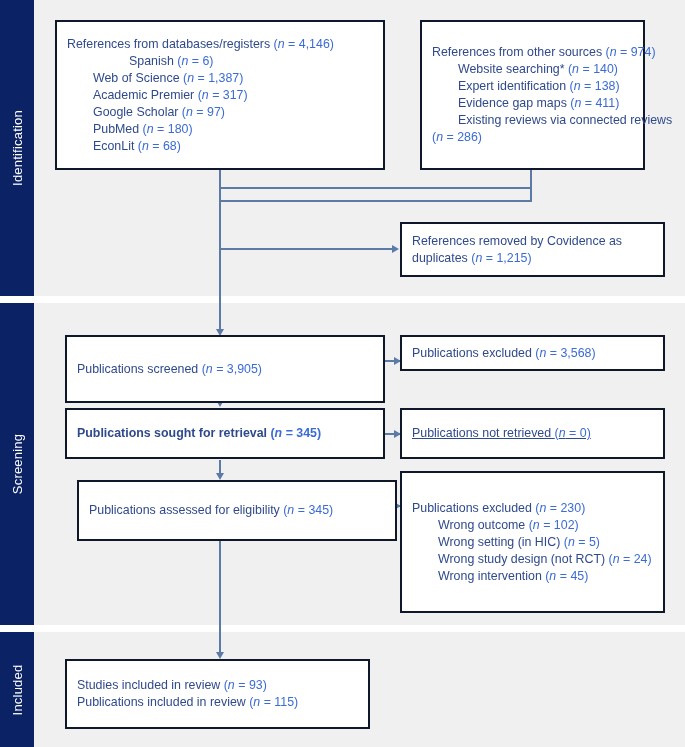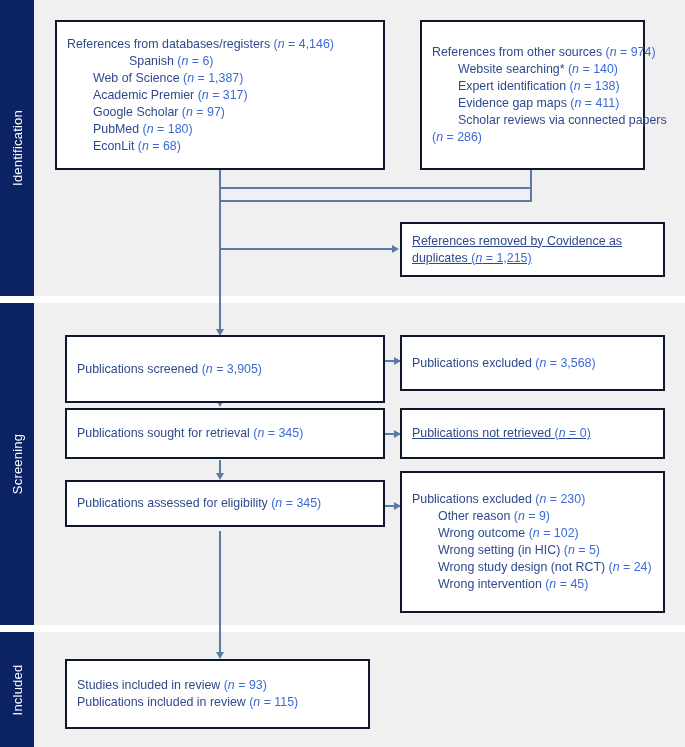--- a/index.html
+++ b/index.html
@@ -149,52 +149,51 @@
       <div class="line indent1"><span>Google Scholar <span class="nval">(<i>n</i> = 97)</span></span></div>
       <div class="line indent1"><span>PubMed <span class="nval">(<i>n</i> = 180)</span></span></div>
       <div class="line indent1"><span>EconLit <span class="nval">(<i>n</i> = 68)</span></span></div>
     </div>
 
   <div class="box" id="box-other-sources" style="left:420px; top:20px; width:225px; height:150px;">
       <div class="line"><span>References from other sources <span class="nval">(<i>n</i> = 974)</span></span></div>
       <div class="line indent1"><span>Website searching* <span class="nval">(<i>n</i> = 140)</span></span></div>
       <div class="line indent1"><span>Expert identification <span class="nval">(<i>n</i> = 138)</span></span></div>
       <div class="line indent1"><span>Evidence gap maps <span class="nval">(<i>n</i> = 411)</span></span></div>
-      <div class="line indent1"><span>Scholar reviews via connected papers</span></div>
+      <div class="line indent1"><span>Existing reviews via connected reviews</span></div>
       <div class="line"><span><span class="nval">(<i>n</i> = 286)</span></span></div>
     </div>
 
-  <div class="box" id="box-duplicates" style="left:400px; top:222px; width:265px; height:55px;text-decoration:underline;">
+  <div class="box" id="box-duplicates" style="left:400px; top:222px; width:265px; height:55px;">
       <div class="line"><span>References removed by Covidence as</span></div>
       <div class="line"><span>duplicates <span class="nval">(<i>n</i> = 1,215)</span></span></div>
     </div>
 
   <div class="box" id="box-screened" style="left:65px; top:335px; width:320px; height:68px;">
       <div class="line"><span>Publications screened <span class="nval">(<i>n</i> = 3,905)</span></span></div>
     </div>
 
-  <div class="box" id="box-excluded-screen" style="left:400px; top:335px; width:265px; height:56px;">
+  <div class="box" id="box-excluded-screen" style="left:400px; top:335px; width:265px; height:36px;">
       <div class="line"><span>Publications excluded <span class="nval">(<i>n</i> = 3,568)</span></span></div>
     </div>
 
-  <div class="box" id="box-sought" style="left:65px; top:408px; width:320px; height:51px;">
+  <div class="box" id="box-sought" style="left:65px; top:408px; width:320px; height:51px;font-weight:bold;">
       <div class="line"><span>Publications sought for retrieval <span class="nval">(<i>n</i> = 345)</span></span></div>
     </div>
 
   <div class="box" id="box-not-retrieved" style="left:400px; top:408px; width:265px; height:51px;text-decoration:underline;">
       <div class="line"><span>Publications not retrieved <span class="nval">(<i>n</i> = 0)</span></span></div>
     </div>
 
-  <div class="box" id="box-assessed" style="left:65px; top:480px; width:320px; height:47px;">
+  <div class="box" id="box-assessed" style="left:77px; top:480px; width:320px; height:61px;">
       <div class="line"><span>Publications assessed for eligibility <span class="nval">(<i>n</i> = 345)</span></span></div>
     </div>
 
   <div class="box" id="box-excluded-reasons" style="left:400px; top:471px; width:265px; height:142px;">
       <div class="line"><span>Publications excluded <span class="nval">(<i>n</i> = 230)</span></span></div>
-      <div class="line indent1"><span>Other reason <span class="nval">(<i>n</i> = 9)</span></span></div>
       <div class="line indent1"><span>Wrong outcome <span class="nval">(<i>n</i> = 102)</span></span></div>
       <div class="line indent1"><span>Wrong setting (in HIC) <span class="nval">(<i>n</i> = 5)</span></span></div>
       <div class="line indent1"><span>Wrong study design (not RCT) <span class="nval">(<i>n</i> = 24)</span></span></div>
       <div class="line indent1"><span>Wrong intervention <span class="nval">(<i>n</i> = 45)</span></span></div>
     </div>
 
   <div class="box" id="box-included" style="left:65px; top:659px; width:305px; height:70px;">
       <div class="line"><span>Studies included in review <span class="nval">(<i>n</i> = 93)</span></span></div>
       <div class="line"><span>Publications included in review <span class="nval">(<i>n</i> = 115)</span></span></div>
     </div>

